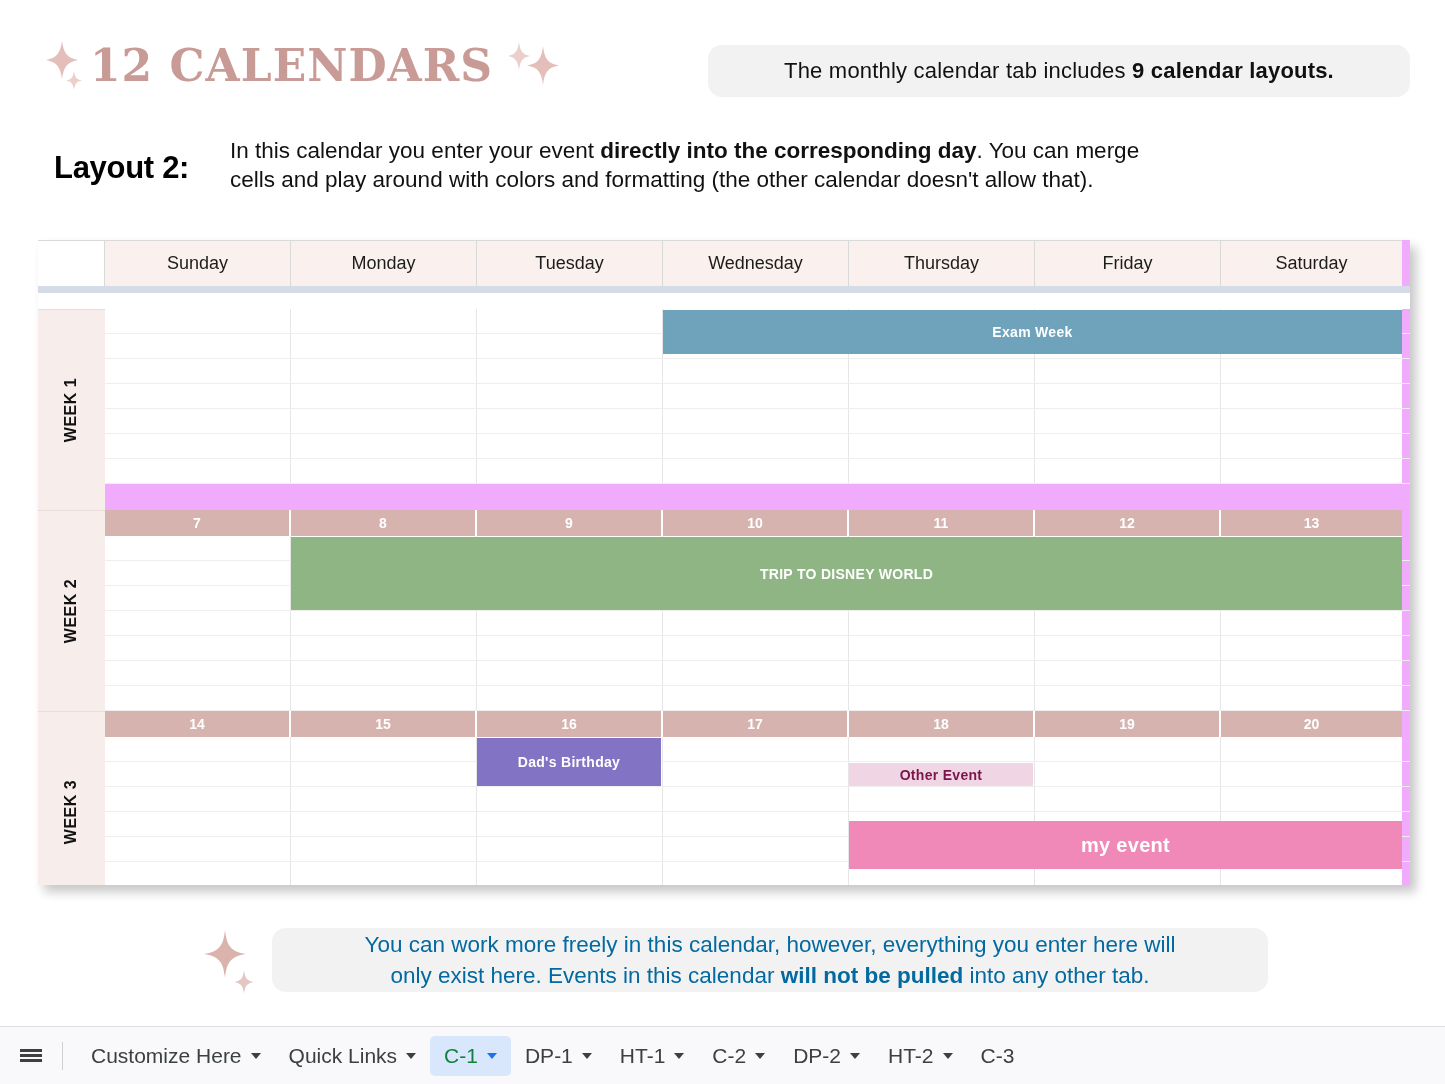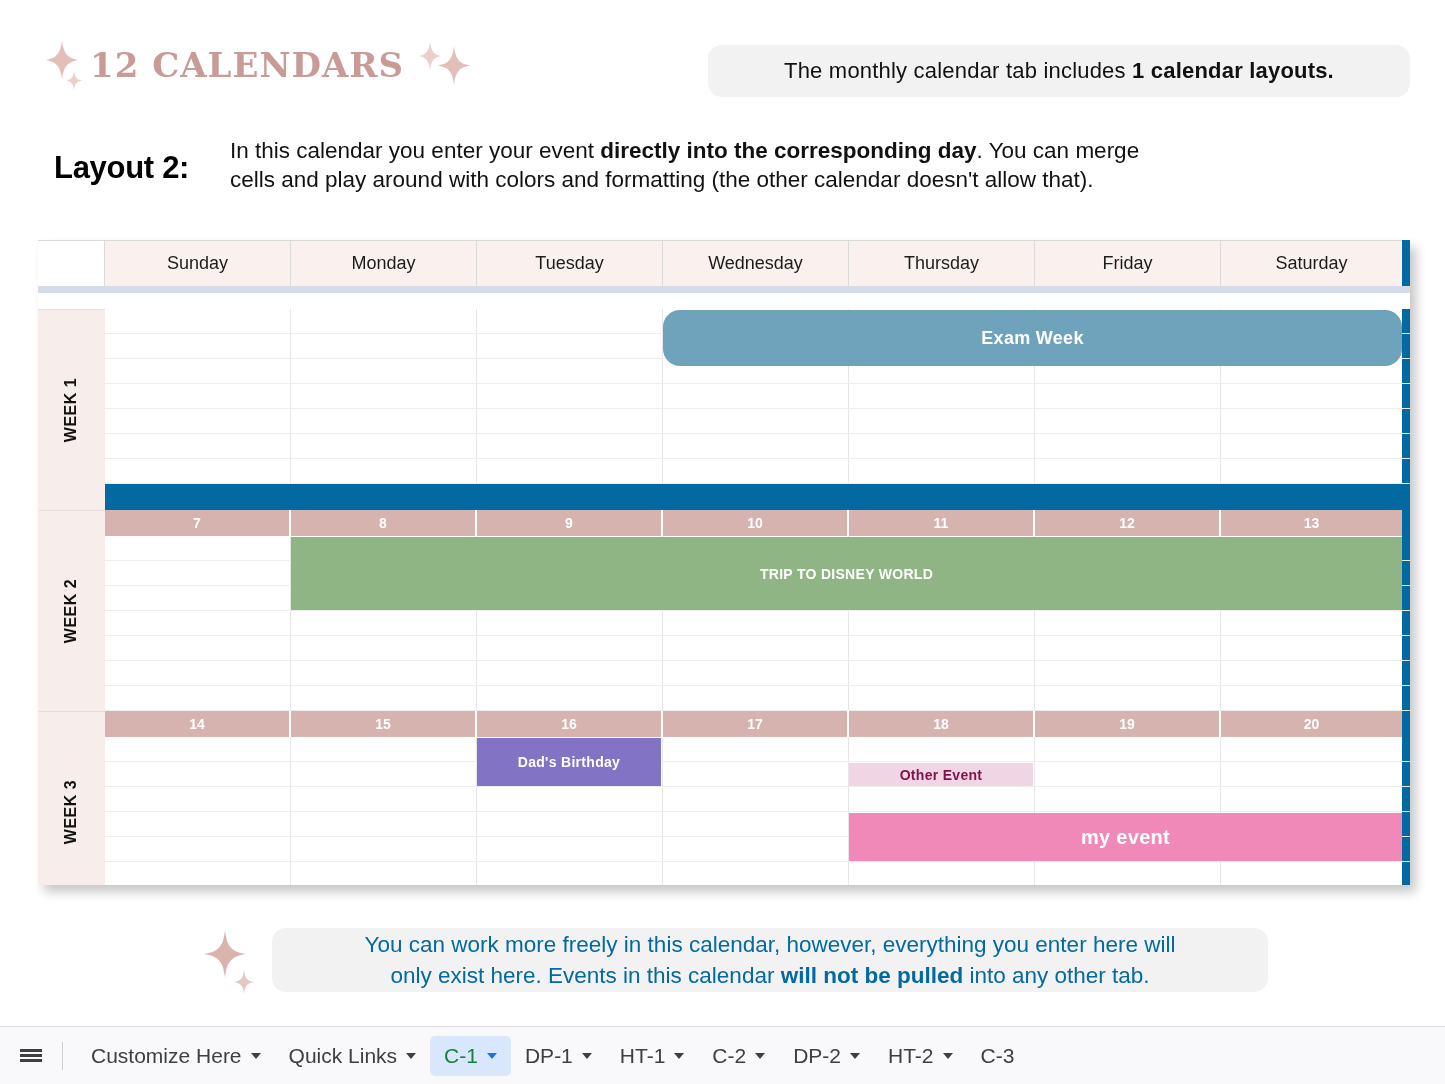--- a/index.html
+++ b/index.html
@@ -22,21 +22,21 @@
   
   #header-title-wrap {
     position: absolute;
     left: 40px; top: 30px;
     width: 580px; height: 70px;
     display: flex; align-items: center; gap: 6px;
   }
   .title-text {
     font-family: "DejaVu Serif", serif;
     font-weight: 700;
-    font-size: 34px;
+    font-size: 44px;
     letter-spacing: 1px;
     color: #c99b96;
     white-space: nowrap;
   }
   .sparkle { display: block; flex: none; }
 
   #header-badge {
     position: absolute;
     left: 708px; top: 45px;
     width: 702px; height: 52px;
@@ -71,21 +71,21 @@
     color: #111;
   }
   #layout-desc b { font-weight: 700; }
 
   
   #calendar-shadow {
     position: absolute;
     left: 38px; top: 240px;
     width: 1372px; height: 645px;
     box-shadow: 6px 7px 10px rgba(0,0,0,.22);
-    background: #0369a1;
+    background: #f0abfc;
     overflow: hidden;
   }
   #calendar {
     position: absolute;
     left: 0; top: 0;
     width: 1372px;
   }
 
   .cal-row { display: flex; width: 1372px; }
 
@@ -262,21 +262,21 @@
       <path d="M34 34 C34.9 40 36.5 42.5 42 43.5 C36.5 44.5 34.9 47 34 53 C33.1 47 31.5 44.5 26 43.5 C31.5 42.5 33.1 40 34 34 Z" fill="#eccfca"></path>
     </svg>
     <div class="title-text">12 CALENDARS</div>
     <svg class="sparkle" width="62" height="62" viewBox="0 0 62 62">
       <path d="M20 8 C21.2 17 23.4 20.5 31 22 C23.4 23.5 21.2 27 20 36 C18.8 27 16.6 23.5 9 22 C16.6 20.5 18.8 17 20 8 Z" fill="#eccfca"></path>
       <path d="M44 12 C45.5 25 49 29.5 60 31.5 C49 33.5 45.5 38 44 51 C42.5 38 39 33.5 28 31.5 C39 29.5 42.5 25 44 12 Z" fill="#e4bfba"></path>
     </svg>
   </div>
 
   <div id="header-badge">
-    <div class="badge-text"><span>The monthly calendar tab includes </span><b>1 calendar layouts.</b></div>
+    <div class="badge-text"><span>The monthly calendar tab includes </span><b>9 calendar layouts.</b></div>
   </div>
 
   <div id="layout-label">Layout 2:</div>
   <div id="layout-desc">
     <span>In this calendar you enter your event </span><b>directly into the corresponding day</b><span>. You can merge</span><br>
     <span>cells and play around with colors and formatting (the other calendar doesn't allow that).</span>
   </div>
 
   <div id="calendar-shadow">
     <div id="calendar">
@@ -359,21 +359,21 @@
                 </div>
                 <div class="slot-row">
                   <div class="slot-cell"></div>
                   <div class="slot-cell"></div>
                   <div class="slot-cell"></div>
                   <div class="slot-cell"></div>
                   <div class="slot-cell"></div>
                   <div class="slot-cell"></div>
                   <div class="slot-cell"></div>
                 </div>
-                <div class="event" style="left: 558px; width: 739px; top: 1px; height: 56px; background: rgb(111, 163, 187); color: rgb(255, 255, 255); font-size: 18px; border-radius: 17px;">Exam Week</div>
+                <div class="event" style="left: 558px; width: 739px; top: 1px; height: 44px; background: rgb(111, 163, 187); color: rgb(255, 255, 255); font-size: 14px;">Exam Week</div>
               </div>
             </div>
           </div>
           <div class="week-block">
             <div class="week-label" style="height: 201px;">
               <span>WEEK 2</span>
             </div>
             <div class="week-grid">
               <div class="date-row">
                 <div class="date-cell">7</div>
@@ -516,21 +516,21 @@
                   <div class="slot-cell"></div>
                   <div class="slot-cell"></div>
                   <div class="slot-cell"></div>
                   <div class="slot-cell"></div>
                   <div class="slot-cell"></div>
                   <div class="slot-cell"></div>
                   <div class="slot-cell"></div>
                 </div>
                 <div class="event" style="left: 372px; width: 184px; top: 1px; height: 48px; background: rgb(131, 115, 196); color: rgb(255, 255, 255); font-size: 14px;">Dad's Birthday</div>
                 <div class="event" style="left: 744px; width: 184px; top: 26px; height: 23px; background: rgb(240, 214, 228); color: rgb(123, 20, 73); font-size: 14px;">Other Event</div>
-                <div class="event" style="left: 744px; width: 553px; top: 76px; height: 48px; background: rgb(240, 137, 184); color: rgb(255, 255, 255); font-size: 20px;">my event</div>
+                <div class="event" style="left: 744px; width: 553px; top: 84px; height: 48px; background: rgb(240, 137, 184); color: rgb(255, 255, 255); font-size: 20px;">my event</div>
               </div>
             </div>
           </div>
         </div>
 
     </div>
   </div>
 
   <svg id="bottom-note-sparkle" viewBox="0 0 80 70">
     <path d="M35 2 C36.8 18 40.6 23.5 56 26 C40.6 28.5 36.8 34 35 50 C33.2 34 29.4 28.5 14 26 C29.4 23.5 33.2 18 35 2 Z" fill="#dbb3ad"></path>

